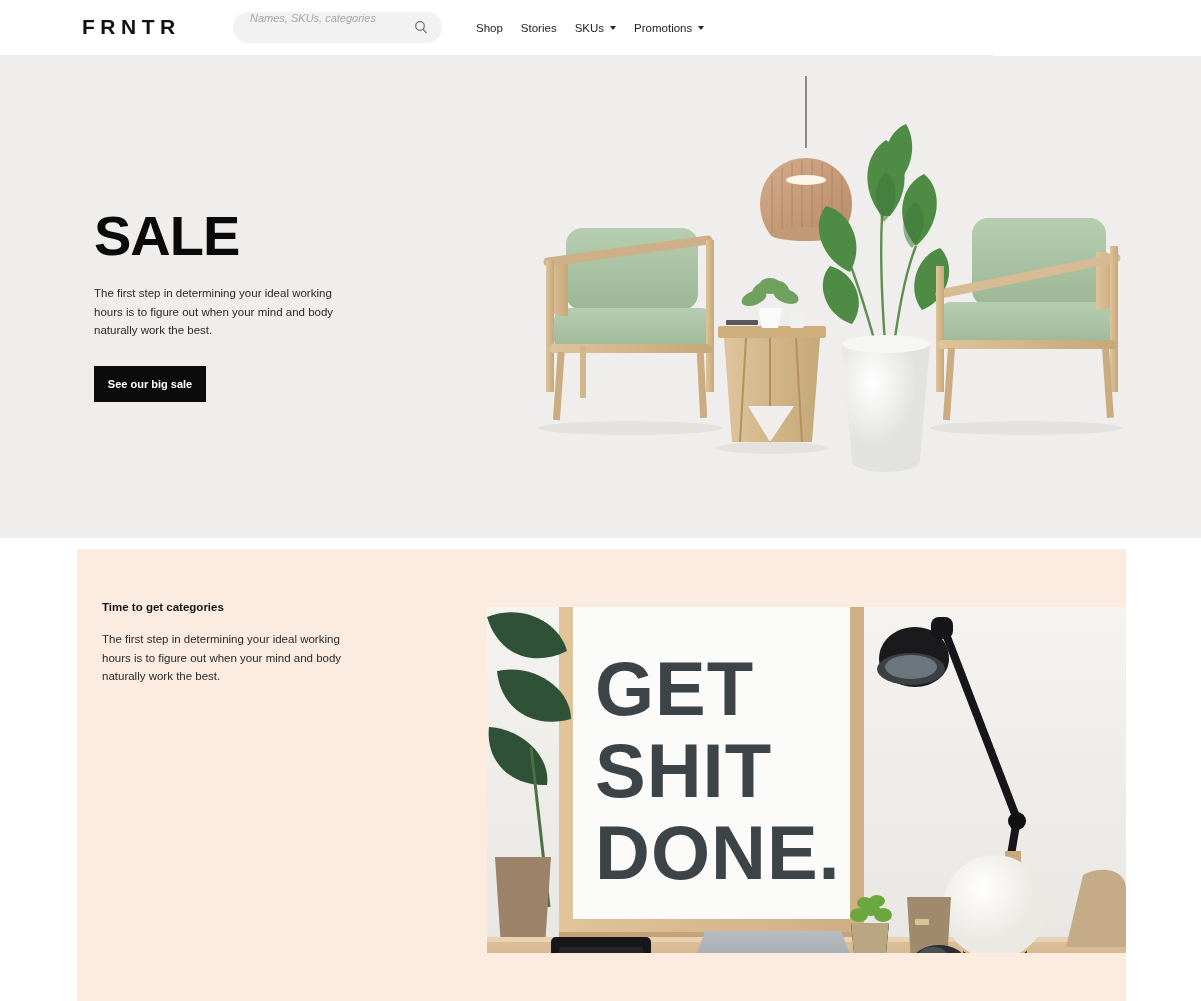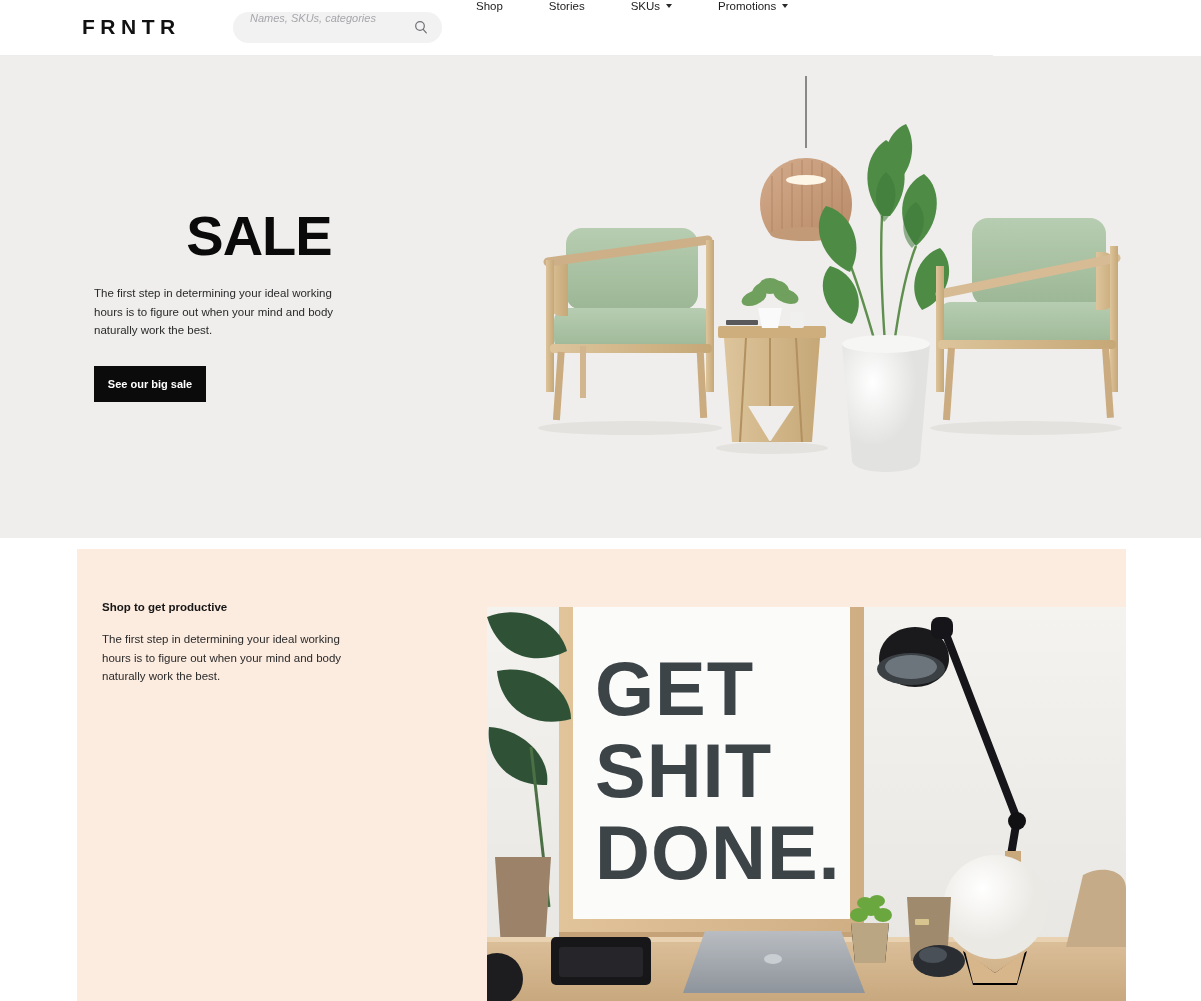--- a/index.html
+++ b/index.html
@@ -35,21 +35,21 @@
     font-family: "Liberation Sans", sans-serif;
     font-size: 11px; font-style: italic; color: #9d9da2;
   }
   .search-input::placeholder { color: #a6a6ab; font-style: italic; }
   .search-icon {
     position: absolute; right: 14px; top: 8px;
     width: 14px; height: 14px;
   }
 
   .nav { position: absolute; left: 476px; top: 0; height: 56px;
-         display: flex; align-items: flex-start; gap: 46px; }
+         display: flex; align-items: center; gap: 18px; }
   .nav-item {
     display: flex; align-items: center; gap: 6px;
     font-size: 11.5px; color: #1c1c1c; cursor: pointer;
     white-space: nowrap;
   }
   .caret {
     width: 0; height: 0;
     border-left: 3.5px solid transparent;
     border-right: 3.5px solid transparent;
     border-top: 4.5px solid #2a2a2a;
@@ -64,21 +64,21 @@
   
   .hero {
     position: absolute; top: 56px; left: 0;
     width: 1201px; height: 482px;
     background: #efeeec;
     overflow: hidden;
   }
   .hero-copy { position: absolute; left: 94px; top: 152px; width: 330px; }
   .hero-title {
     font-size: 56px; font-weight: 700; color: #0a0a0a;
-    letter-spacing: -1px; line-height: 1; text-align: center;
+    letter-spacing: -1px; line-height: 1;
   }
   .hero-sub {
     margin-top: 20px;
     font-size: 11.5px; color: #2a2a2a; line-height: 1.62;
     width: 268px;
   }
   .hero-btn {
     margin-top: 26px;
     width: 112px; height: 36px;
     background: #0b0b0b; color: #ffffff;
@@ -101,21 +101,21 @@
   .promo-head {
     font-size: 11.5px; font-weight: 700; color: #161616;
   }
   .promo-text {
     margin-top: 17px;
     font-size: 11.5px; color: #2a2a2a; line-height: 1.62;
     width: 265px;
   }
   .promo-photo {
     position: absolute; left: 410px; top: 58px;
-    width: 639px; height: 394px;
+    width: 639px; height: 346px;
     overflow: hidden;
   }
 </style>
 </head>
 <body>
 
 <div class="header">
 
   <div class="logo">FRNTR</div>
 
@@ -267,21 +267,21 @@
         <rect x="270" y="236" width="14" height="16" rx="2" fill="#f0f0ee"></rect>
         <rect x="206" y="244" width="32" height="5" rx="1" fill="#59595c"></rect>
       </g>
     </svg>
   </div>
 </section>
 
 <section class="promo">
 
   <div class="promo-copy">
-    <h2 class="promo-head">Shop to get productive</h2>
+    <h2 class="promo-head">Time to get categories</h2>
     <p class="promo-text">The first step in determining your ideal working hours is to figure out when your mind and body naturally work the best.</p>
   </div>
 
   <div class="promo-photo">
     <svg width="639" height="394" viewBox="0 0 639 394">
       <defs>
         <linearGradient id="wall" x1="0" y1="0" x2="0" y2="1">
           <stop offset="0" stop-color="#f4f3f0"></stop>
             <stop offset="1" stop-color="#e6e5e1"></stop>
         </linearGradient>

